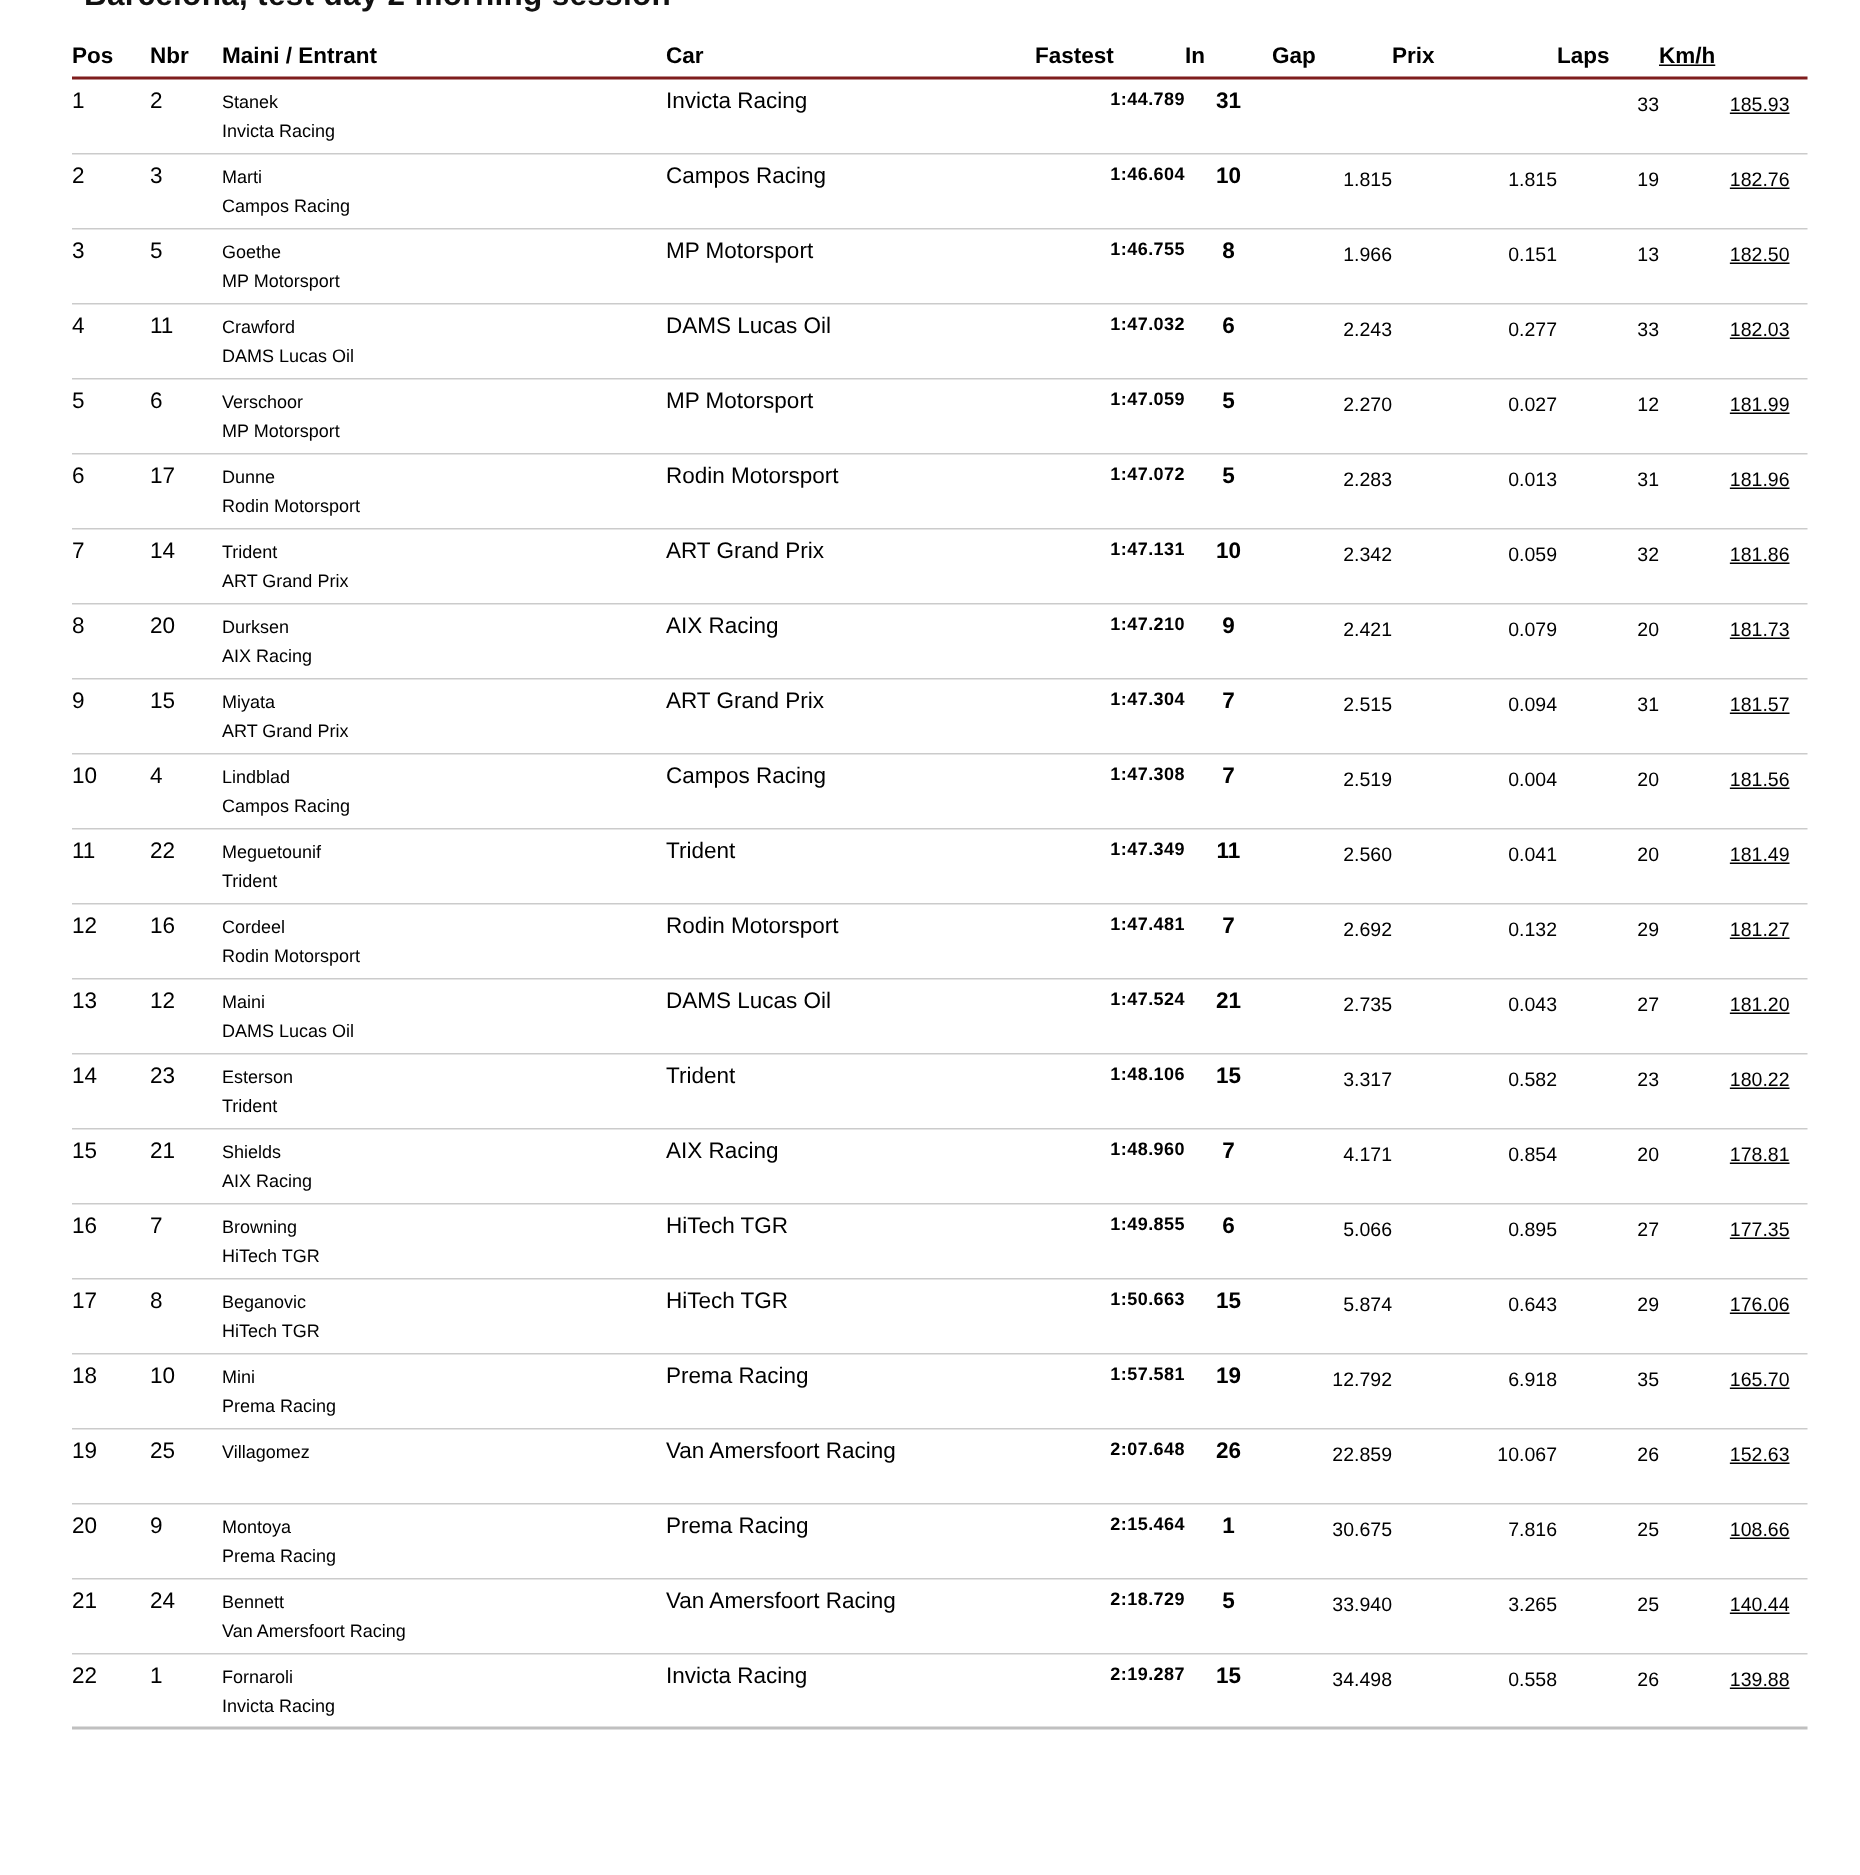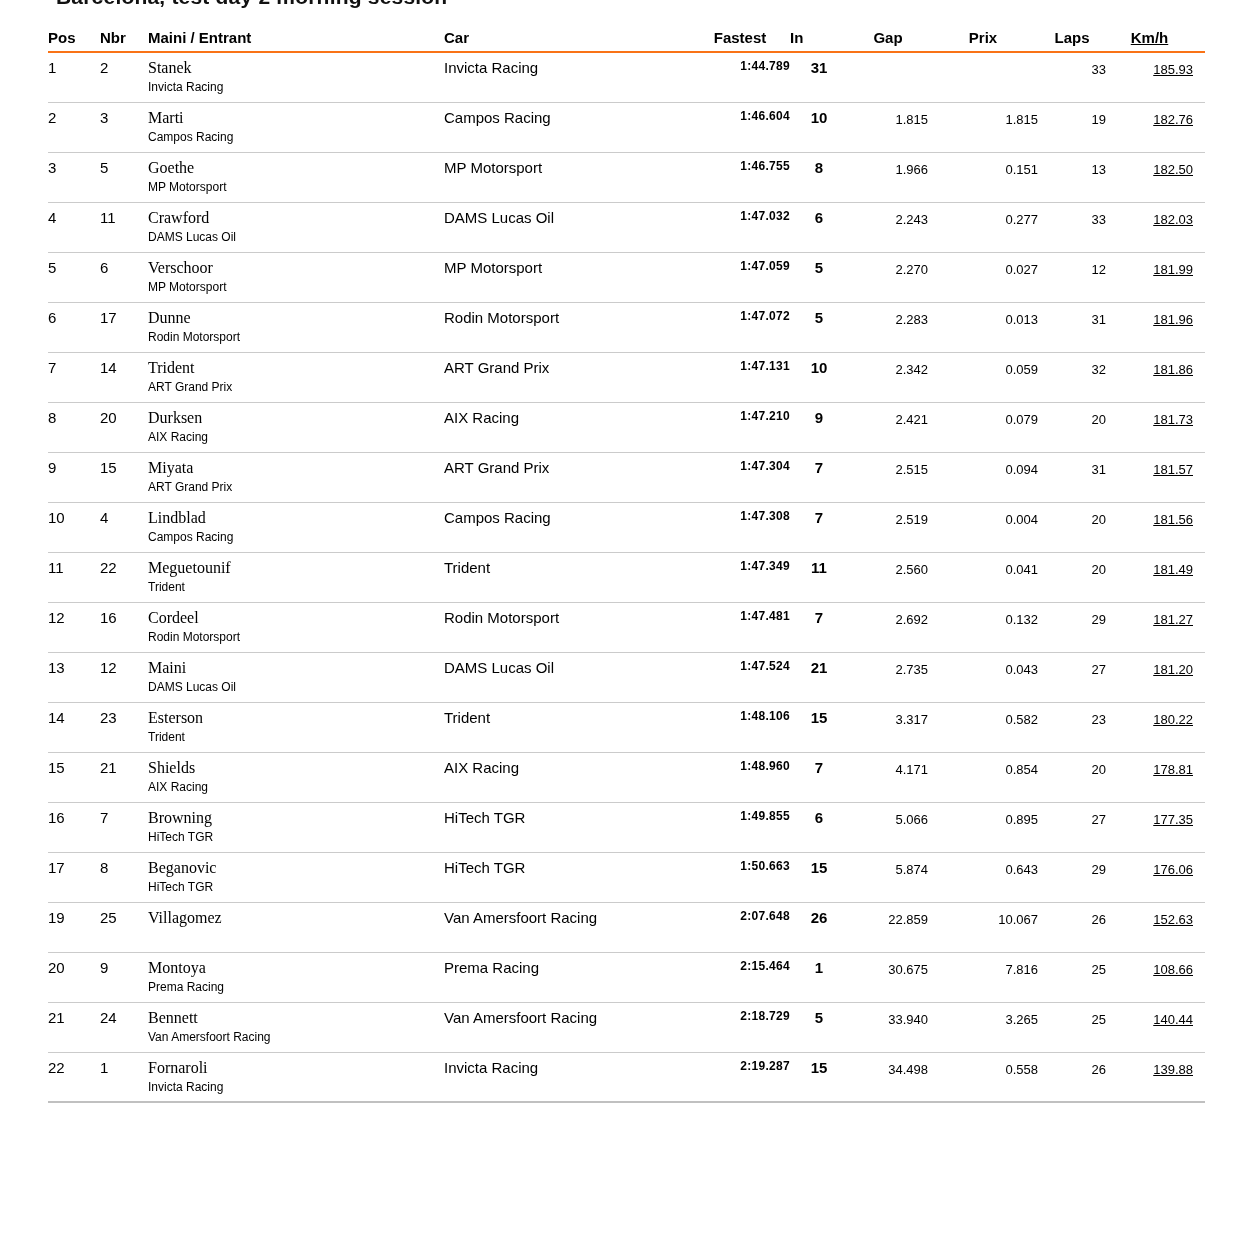--- a/index.html
+++ b/index.html
@@ -20,35 +20,35 @@
   }
   table.results{
     margin:18px 0 0 48px;
     border-collapse:collapse;
     table-layout:fixed;
     width:1157px;
   }
   th{
     font-size:15px;font-weight:bold;text-align:left;
     padding:0 0 5px 0;vertical-align:bottom;
-    border-bottom:2px solid #f97316;
+    border-bottom:2px solid #7f1d1d;
     white-space:nowrap;
   }
-  th.r{text-align:center;}
+  th.r{text-align:left;}
   th.c{text-align:left;}
   th.pad-r,td.pad-r{padding-right:12px;text-decoration:underline;}
   tbody tr{height:50px;border-bottom:1px solid #cbcbcb;}
   tbody tr:last-child{border-bottom:2px solid #c0c0c0;}
   td{vertical-align:top;padding:6px 0 0 0;font-size:15px;white-space:nowrap;}
   td.r{text-align:right;}
   td.c{text-align:center;}
   td.fastest{font-weight:bold;font-size:12px;letter-spacing:0.3px;}
   td.inlap{font-weight:bold;font-size:15px;}
   td.small-num{font-size:13px;padding-top:9px;color:#000;}
-  .driver-name{font-size:16px;line-height:18px;font-family:Liberation Serif, serif;}
+  .driver-name{font-size:12px;line-height:18px;}
   .entrant-name{font-size:12px;line-height:15px;padding-top:3px;color:#000;}
 </style>
 </head>
 <body>
 
 <div class="page">
 
   <div class="title-clip">
     <h1>Barcelona, test day 2 morning session</h1>
   </div>
@@ -346,20 +346,35 @@
       </td>
       <td>HiTech TGR</td>
       <td class="r fastest">1:50.663</td>
       <td class="c inlap">15</td>
       <td class="r small-num">5.874</td>
       <td class="r small-num">0.643</td>
       <td class="r small-num">29</td>
       <td class="r small-num pad-r">176.06</td>
     </tr>
 
+    <tr>
+      <td>18</td>
+      <td>10</td>
+      <td>
+        <div class="driver-name">Mini</div>
+        <div class="entrant-name">Prema Racing</div>
+      </td>
+      <td>Prema Racing</td>
+      <td class="r fastest">1:57.581</td>
+      <td class="c inlap">19</td>
+      <td class="r small-num">12.792</td>
+      <td class="r small-num">6.918</td>
+      <td class="r small-num">35</td>
+      <td class="r small-num pad-r">165.70</td>
+    </tr>
 
     <tr>
       <td>19</td>
       <td>25</td>
       <td>
         <div class="driver-name">Villagomez</div>
         <div class="entrant-name"></div>
       </td>
       <td>Van Amersfoort Racing</td>
       <td class="r fastest">2:07.648</td>

